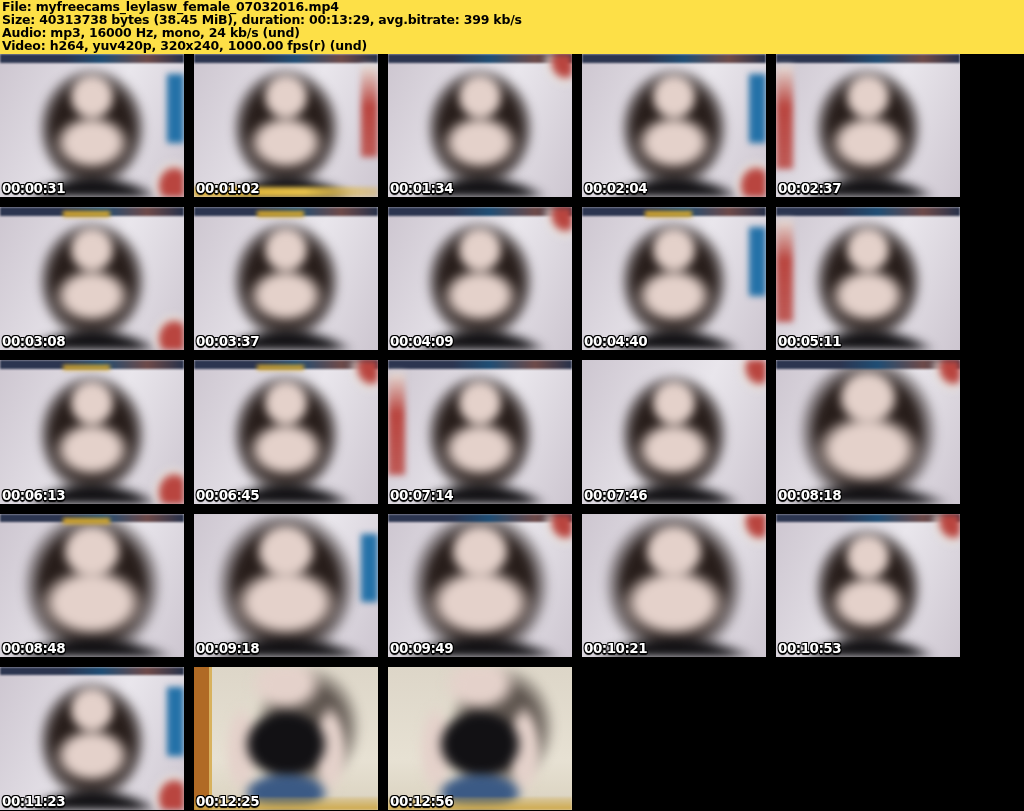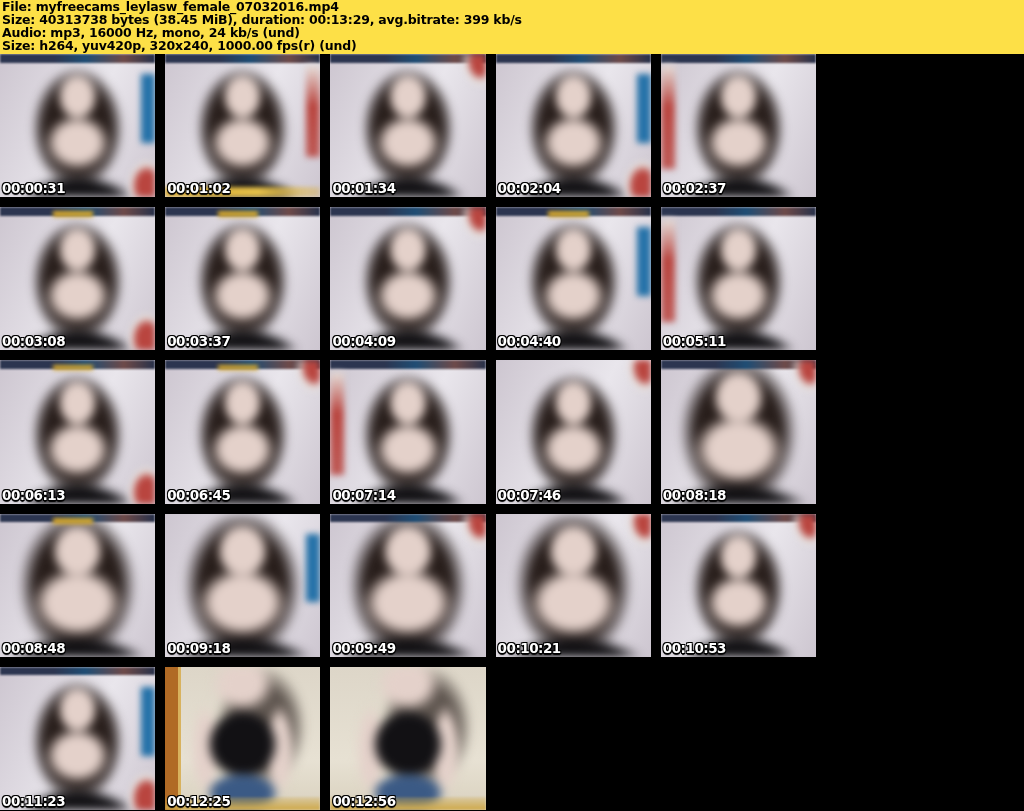--- a/index.html
+++ b/index.html
@@ -2,21 +2,21 @@
 <html style="--wall: #cdc6d0; --wall-bright: #e9e6ec; --hair: #271d1a; --skin: #e4d1ca; --garment: #121114; --denim: #3b5a85; --bed-red: #b9453f; --couch-blue: #2471a8; --strip-yellow: #d8a82c; --door-orange: #b06a25; --floor-yellow: #cfa94a; --timestamp-text: #ffffff; --timestamp-outline: #000000;"><head>
 <meta charset="utf-8">
 <style>
   html,body{margin:0;padding:0;background:#000;}
   .sheet{position:relative;width:1024px;height:811px;background:#000;overflow:hidden;
          font-family:"DejaVu Sans","Liberation Sans",sans-serif;}
   .meta{background:#fde047;height:53px;padding:1px 0 0 2px;overflow:hidden;}
   .meta-line{font-weight:bold;font-size:12.5px;line-height:12.9px;color:#000;
              letter-spacing:-0.2px;white-space:nowrap;}
   .grid{display:grid;grid-template-columns:repeat(5,1fr);grid-template-rows:repeat(5,1fr);
-        gap:10px;background:#000;height:756px;width:816px;}
+        gap:10px;background:#000;height:756px;width:960px;}
   .thumb{position:relative;overflow:hidden;}
   .ph{position:absolute;inset:0;overflow:hidden;}
   .bg-room .ph{background:linear-gradient(115deg,var(--wall) 0%,var(--wall-bright) 55%,var(--wall) 100%);}
   .bg-hall .ph{background:linear-gradient(180deg,#ddd6c8 0%,#e7e1d3 65%,#d9d1be 100%);}
   .figure{position:absolute;inset:0;filter:blur(4px);}
   .v-bust .figure{background:
       radial-gradient(50% 30% at 50% 108%,var(--garment) 0 60%,transparent 80%),
       radial-gradient(17% 22% at 50% 30%,var(--skin) 0 55%,transparent 78%),
       radial-gradient(30% 28% at 50% 62%,var(--skin) 0 45%,transparent 72%),
       radial-gradient(40% 58% at 50% 52%,var(--hair) 0 52%,rgba(39,29,26,.6) 64%,transparent 74%);}
@@ -65,21 +65,21 @@
                   0 2px 1px var(--timestamp-outline);}
 </style>
 </head>
 <body>
 
 <div class="sheet">
   <header class="meta">
     <div class="meta-line">File: myfreecams_leylasw_female_07032016.mp4</div>
     <div class="meta-line">Size: 40313738 bytes (38.45 MiB), duration: 00:13:29, avg.bitrate: 399 kb/s</div>
     <div class="meta-line">Audio: mp3, 16000 Hz, mono, 24 kb/s (und)</div>
-    <div class="meta-line">Size: h264, yuv420p, 320x240, 1000.00 fps(r) (und)</div>
+    <div class="meta-line">Video: h264, yuv420p, 320x240, 1000.00 fps(r) (und)</div>
   </header>
   <div class="grid">
   <div class="thumb v-bust bg-room">
     <div class="ph">
       <div class="figure"></div>
     <div class="acc acc-top-dark"></div>
           <div class="acc acc-blue-r"></div>
           <div class="acc acc-red-br"></div>
         </div>
     <span class="ts">00:00:31</span>

